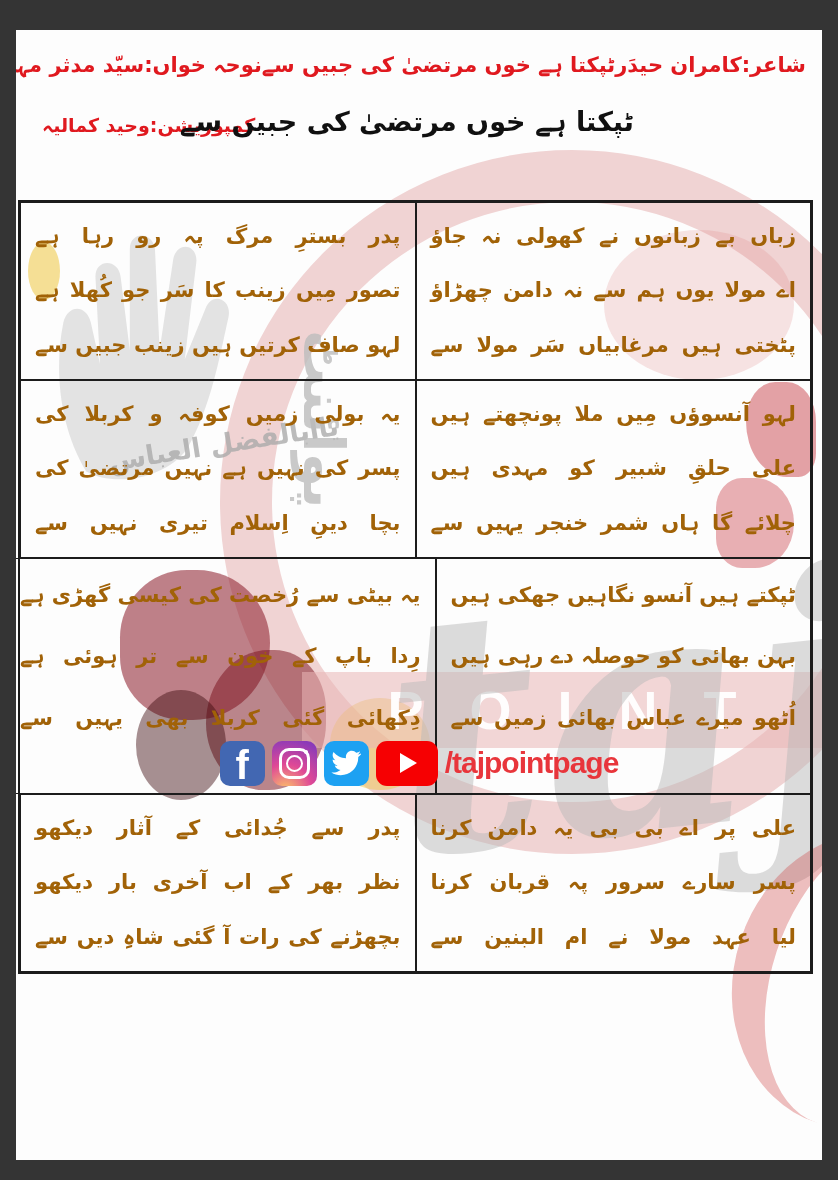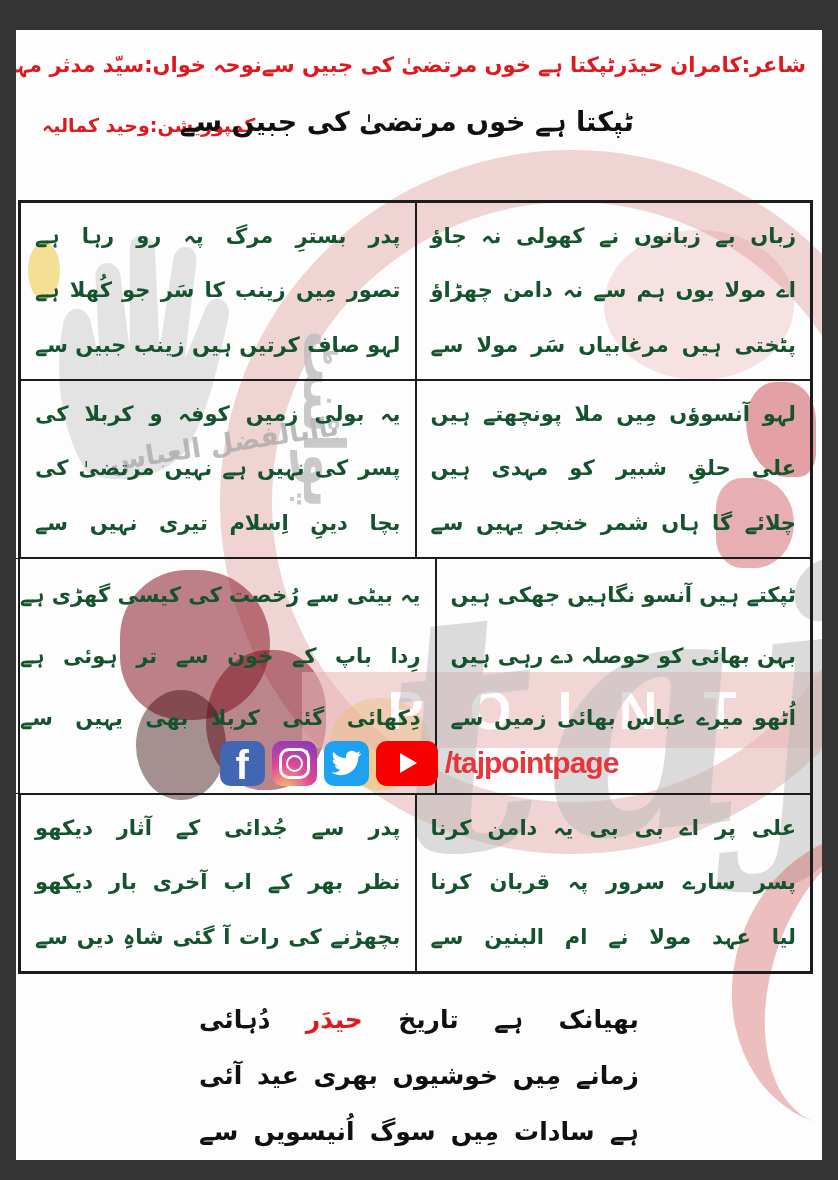--- a/index.html
+++ b/index.html
@@ -57,21 +57,21 @@
              white-space:nowrap;}
   .composition{position:absolute;left:26px;top:84px;color:#e0191f;font-weight:bold;
                font-size:19px;direction:rtl;}
   .lyrics-table{position:absolute;left:2px;top:170px;width:795px;
                 border:2px solid #1c1c1c;box-sizing:border-box;}
   .lrow{display:flex;flex-direction:row-reverse;}
   .cell{flex:1;border:1px solid #1c1c1c;box-sizing:border-box;display:flex;
         flex-direction:column;justify-content:space-around;padding:6px 14px;}
   .lrow1 .cell,.lrow2 .cell,.lrow4 .cell{height:178px;}
   .lrow3 .cell{height:236px;padding-bottom:44px;}
-  .lline{direction:rtl;font-weight:bold;font-size:21px;color:#14532d;
+  .lline{direction:rtl;font-weight:bold;font-size:21px;color:#a16207;
          text-align:justify;text-align-last:justify;white-space:nowrap;line-height:1.4;}
   
   .social{position:absolute;left:0;top:704px;width:100%;height:58px;z-index:3;
           display:flex;align-items:center;justify-content:center;gap:7px;}
   .sicon{width:45px;height:45px;border-radius:10px;position:relative;flex:0 0 auto;}
   .fb{background:#4267b2;color:#fff;font-family:"Liberation Sans",sans-serif;
       font-weight:bold;font-size:40px;text-align:center;line-height:48px;}
   .ig{background:radial-gradient(circle at 30% 110%, #fdc468 0%, #df4996 45%, #8a3ab9 90%);}
   .ig .body{position:absolute;inset:7px;border:3px solid #fff;border-radius:10px;}
   .ig .lens{position:absolute;left:50%;top:50%;width:13px;height:13px;margin:-8.5px 0 0 -8.5px;
@@ -176,25 +176,20 @@
           <div class="lline">لیا عہد مولا نے ام البنین سے</div>
         </div>
         <div class="cell">
           <div class="lline">پدر سے جُدائی کے آثار دیکھو</div>
           <div class="lline">نظر بھر کے اب آخری بار دیکھو</div>
           <div class="lline">بچھڑنے کی رات آ گئی شاہِ دیں سے</div>
         </div>
       </div>
     </div>
 
-    <div class="footerblock">
-      <div class="fline"><span>بھیانک ہے تاریخ</span> <span class="red">حیدَر</span> <span>دُہائی</span></div>
-      <div class="fline">زمانے مِیں خوشیوں بھری عید آئی</div>
-      <div class="fline">ہے سادات مِیں سوگ اُنیسویں سے</div>
-    </div>
   </div>
 
   <div class="social">
     <div class="sicon fb">f</div>
     <div class="sicon ig">
       <div class="body"></div>
       <div class="lens"></div>
       <div class="dot"></div>
     </div>
     <div class="sicon tw">

